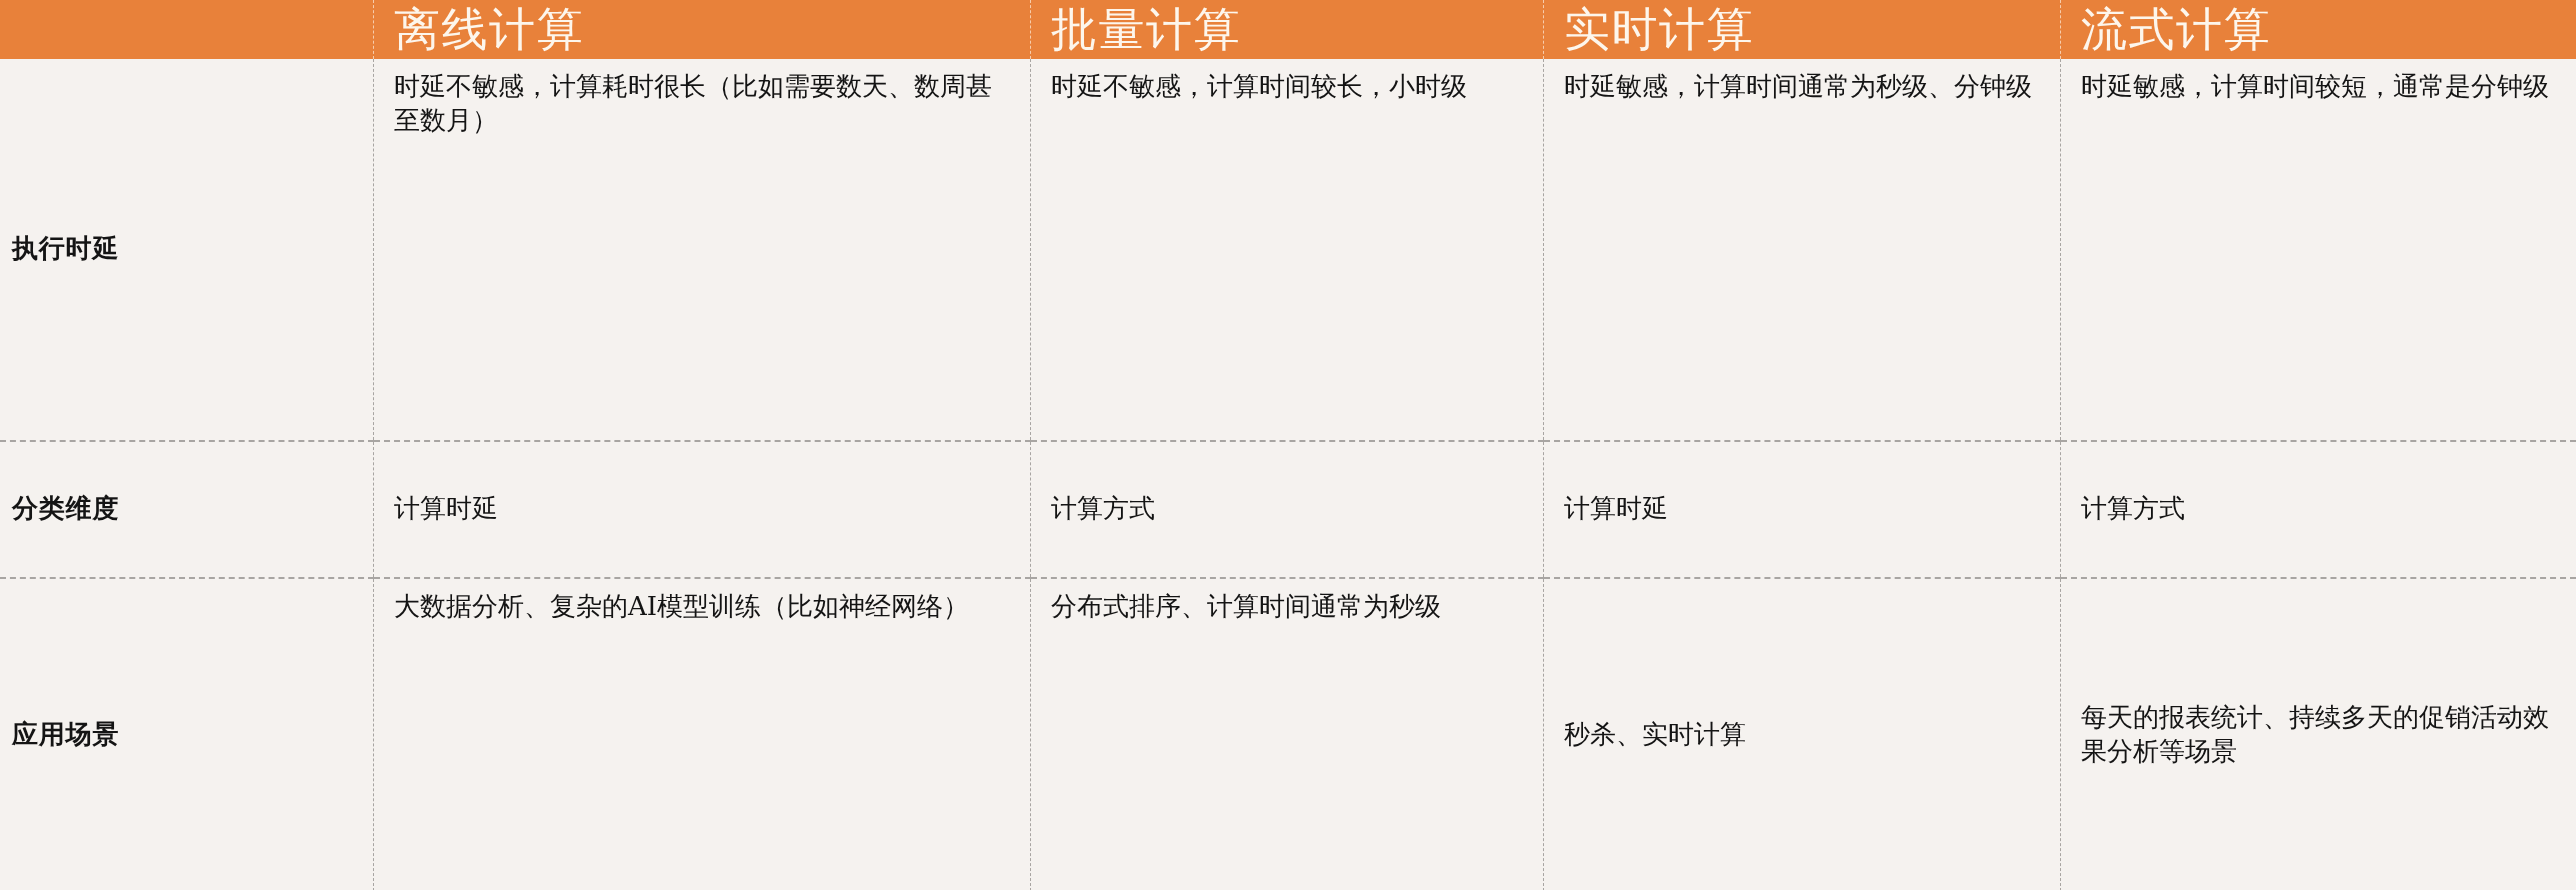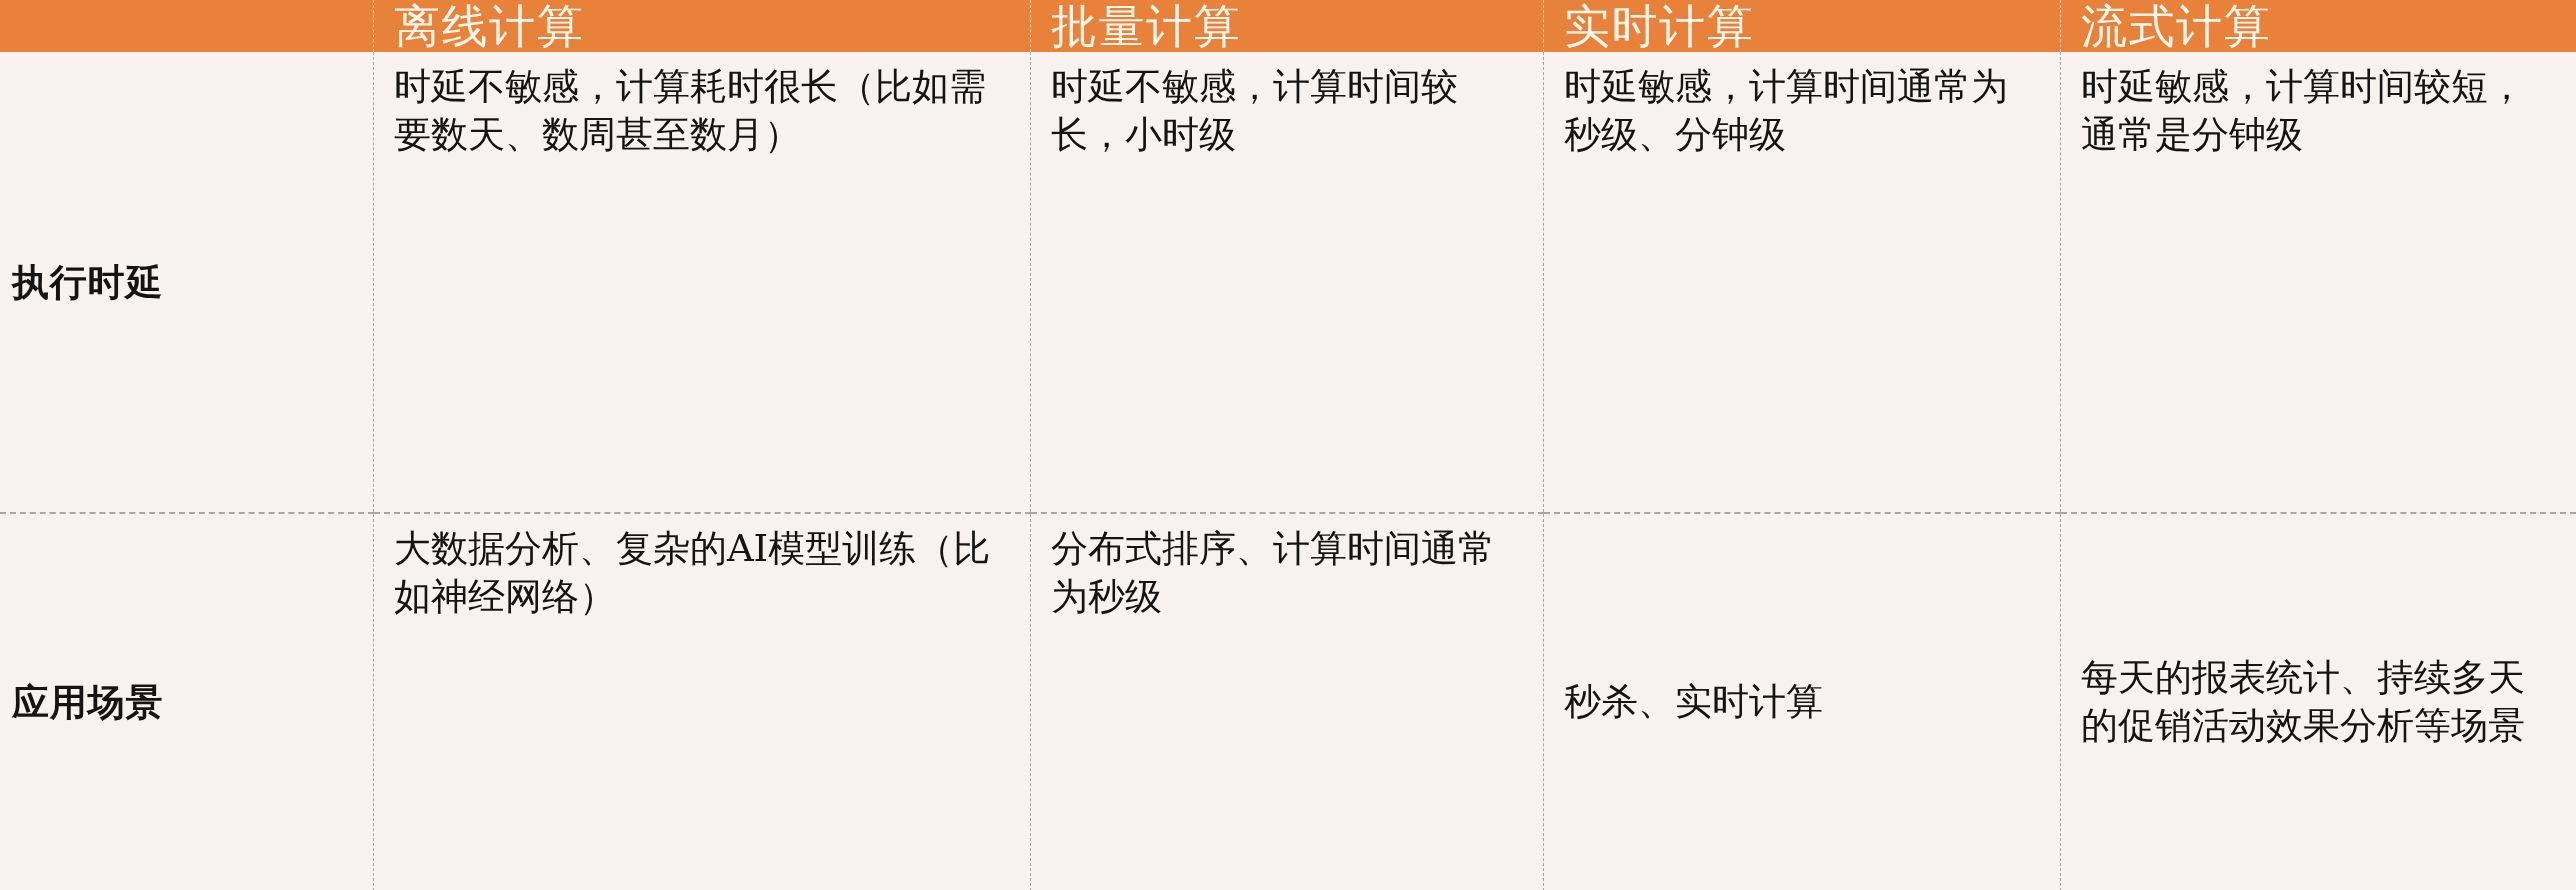--- a/index.html
+++ b/index.html
@@ -23,21 +23,21 @@
   }
 
   
   col.c-label { width: 373px; }
   col.c-1     { width: 657px; }
   col.c-2     { width: 513px; }
   col.c-3     { width: 517px; }
   col.c-4     { width: 516px; }
 
   
-  thead tr { height: 52px; }
+  thead tr { height: 59px; }
   th.header-cell {
     background: #E8813A;
     color: #FDF6EC;
     font-weight: normal;
     font-size: 46px;
     line-height: 1.05;
     text-align: left;
     padding: 0 0 0 20.4px;
     vertical-align: middle;
     border: none;
@@ -47,21 +47,21 @@
   }
   th.header-cell.corner {
     border-right: 1.6px dashed #F7CDAC;
   }
   th.header-cell.last { border-right: none; }
 
   
   tbody td {
     background: #F5F2EF;
     color: #141414;
-    font-size: 37px;
+    font-size: 26px;
     line-height: 1.30;
     padding: 11px 17.3px 11px 20.4px;
     border-right: 1.6px dashed #A8A5A2;
     border-bottom: 2.4px dashed #A8A5A2;
     vertical-align: top;
     word-break: break-all;
   }
   tbody td.last-col { border-right: none; }
   tbody tr.last-row td { border-bottom: none; }
 
@@ -115,20 +115,35 @@
         </td>
       <td>
           <span class="cell-text">时延敏感，计算时间通常为秒级、分钟级</span>
         </td>
       <td class="last-col">
           <span class="cell-text">时延敏感，计算时间较短，通常是分钟级</span>
         </td>
     </tr>
 
 
+    <tr class="r-2">
+      <td class="row-label">分类维度</td>
+      <td class="mid">
+          <span class="cell-text">计算时延</span>
+        </td>
+      <td class="mid">
+          <span class="cell-text">计算方式</span>
+        </td>
+      <td class="mid">
+          <span class="cell-text">计算时延</span>
+        </td>
+      <td class="mid last-col">
+          <span class="cell-text">计算方式</span>
+        </td>
+    </tr>
 
     <tr class="r-3 last-row">
       <td class="row-label">应用场景</td>
       <td>
           <span class="cell-text">大数据分析、复杂的AI模型训练（比如神经网络）</span>
         </td>
       <td>
           <span class="cell-text">分布式排序、计算时间通常为秒级</span>
         </td>
       <td class="mid">

